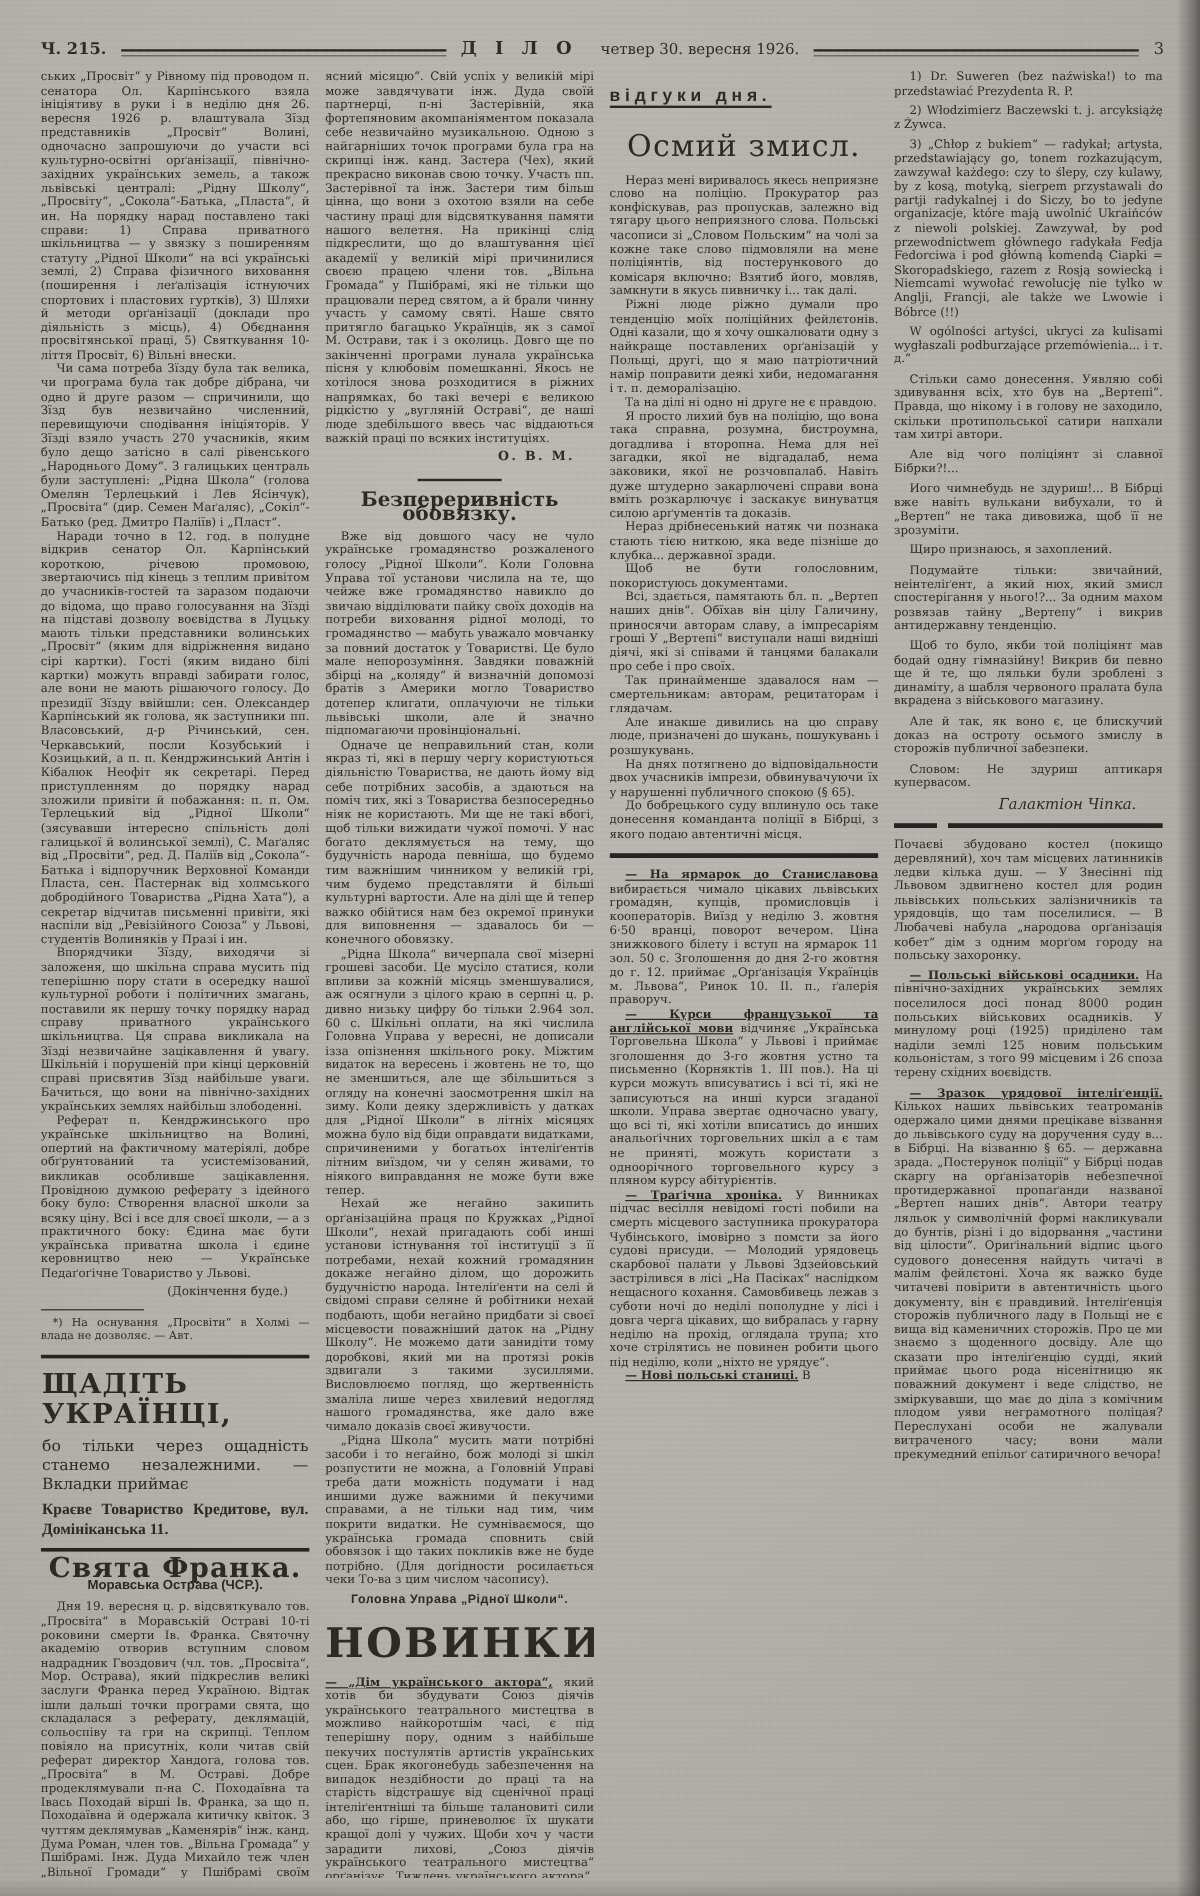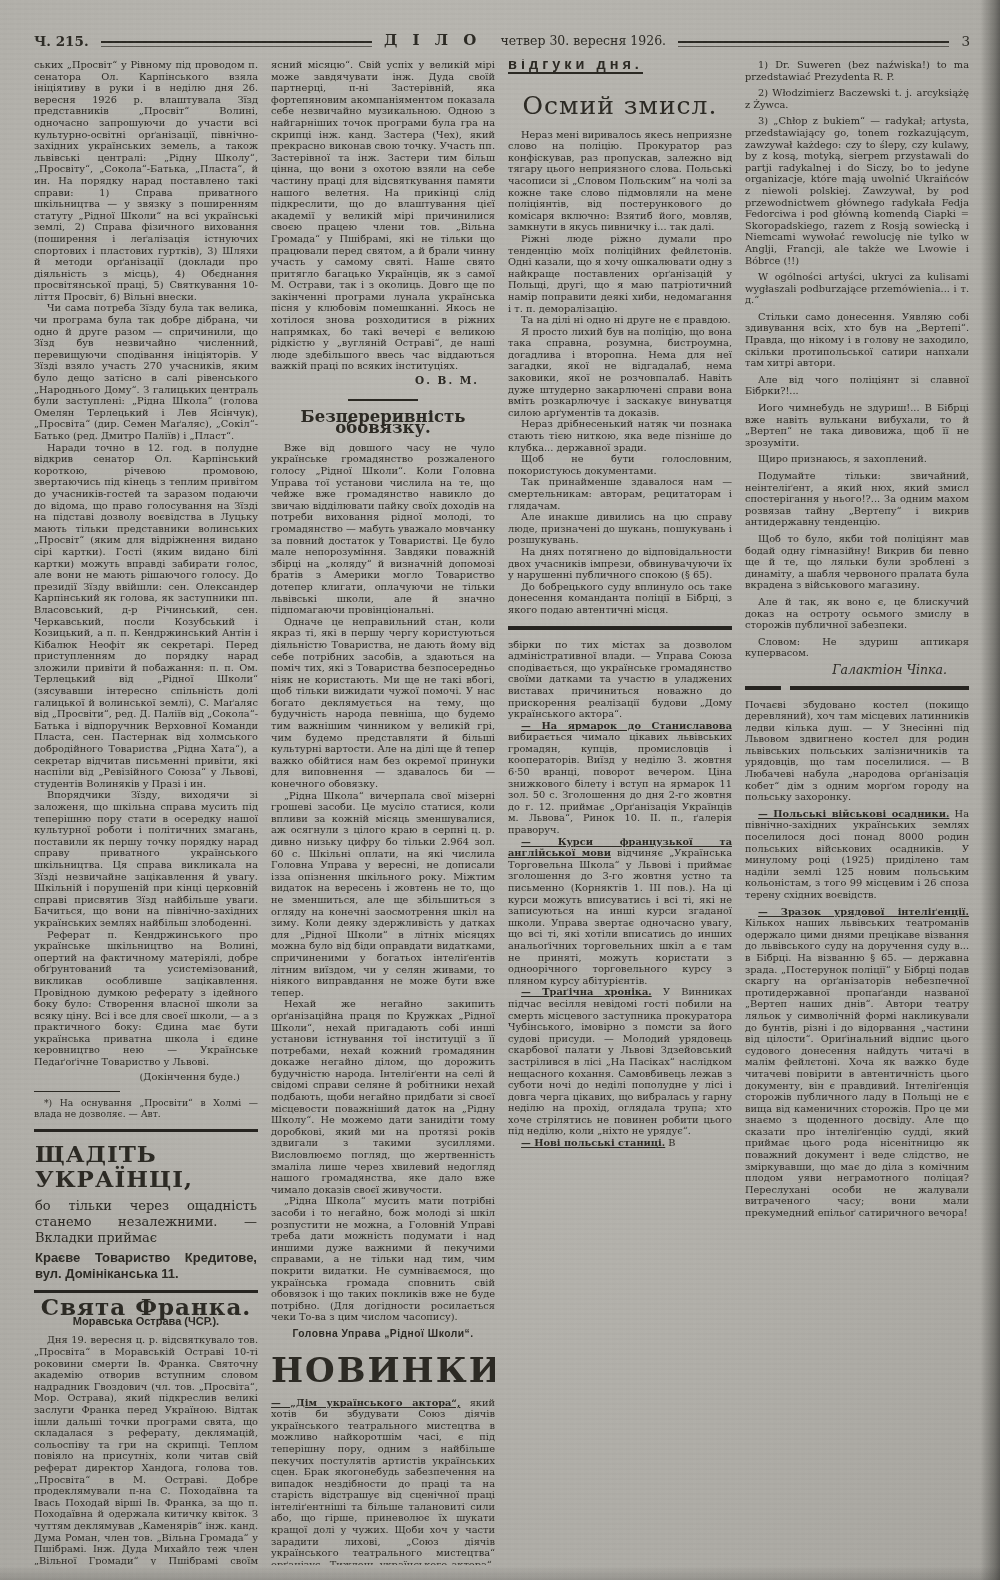--- a/index.html
+++ b/index.html
@@ -37,32 +37,32 @@
   .lead{font-weight:bold;text-decoration:underline;}
 
   .sig-right{text-align:right;font-weight:bold;font-size:10.5px;letter-spacing:2px;padding-right:16px;margin:3px 0 2px;}
   .sig-uprava{font-weight:bold;text-align:center;font-size:10.3px;letter-spacing:0.5px;margin:5px 0 2px;font-family:"Liberation Sans",sans-serif;}
   .sig-chipka{text-align:right;font-style:italic;font-size:12.5px;padding-right:22px;margin:5px 0 4px;}
 
   .rule-center{width:70px;height:2px;background:#2b2923;margin:12px auto 10px;}
   .h-duty{font-size:16.5px;font-weight:bold;text-align:center;margin:0 0 8px;text-indent:0;}
   .h-novynky{font-size:34px;font-weight:bold;text-align:center;letter-spacing:2px;margin:12px 0 9px;line-height:36px;}
   .h-vidhuky{font-size:14.5px;font-weight:bold;letter-spacing:4px;border-bottom:2px solid #2b2923;
-    display:inline-block;padding-bottom:1px;margin:0 0 2px;font-family:"Liberation Sans",sans-serif;}
+    display:inline-block;padding-bottom:1px;margin:16px 0 2px;font-family:"Liberation Sans",sans-serif;}
   .h-osmyi{font-size:25px;text-align:center;margin:16px 0 10px;font-weight:normal;letter-spacing:1px;line-height:27px;}
   .thick{height:4px;background:#262420;margin:10px 0 9px;}
   .thick.seg{background:linear-gradient(90deg,#262420 0 16%, transparent 16% 20%, #262420 20% 100%);}
 
   .fn-rule{width:86px;height:1px;background:#2b2923;margin:9px 0 5px;}
   .footnote{font-size:9.2px;line-height:11px;margin:0;text-indent:10px;}
 
   .ad{border-top:3px solid #262420;border-bottom:3px solid #262420;padding:9px 1px 9px;margin:10px 0 6px;}
   .ad-head{font-size:23px;font-weight:bold;letter-spacing:1px;text-align:justify;text-align-last:justify;line-height:25px;margin:0 0 7px;}
   .ad-line1{font-size:13px;line-height:16px;margin:0 0 4px;text-align:justify;text-indent:0;}
-  .ad-line2{font-size:13px;line-height:15.5px;font-weight:bold;font-family:Liberation Sans, sans-serif;margin:0;text-align:justify;text-indent:0;}
+  .ad-line2{font-size:13px;line-height:15.5px;font-weight:bold;font-family:Liberation Serif, serif;margin:0;text-align:justify;text-indent:0;}
 
   .h-franko{font-size:23px;text-align:center;margin:8px 0 3px;font-weight:bold;letter-spacing:1px;}
   .h-franko-sub{font-size:11px;font-weight:bold;text-align:center;font-family:"Liberation Sans",sans-serif;margin:0 0 7px;}
   .cont-note{text-align:right;font-size:10px;padding-right:18px;margin:3px 0 0;}
 </style>
 </head>
 <body>
 
 <div class="page">
 
@@ -117,26 +117,26 @@
       <div>
         <span class="h-vidhuky">відгуки дня.</span>
       </div>
       <h2 class="h-osmyi">Осмий змисл.</h2>
       <p class="body">Нераз мені виривалось якесь неприязне слово на поліцію. Прокуратор раз конфіскував, раз пропускав, залежно від тягару цього неприязного слова. Польські часописи зі „Словом Польским“ на чолі за кожне таке слово підмовляли на мене поліціянтів, від постерункового до комісаря включно: Взятиб його, мовляв, замкнути в якусь пивничку і... так далі.</p>
       <p class="body">Ріжні люде ріжно думали про тенденцію моїх поліційних фейлєтонів. Одні казали, що я хочу ошкалювати одну з найкраще поставлених орґанізацій у Польщі, другі, що я маю патріотичний намір поправити деякі хиби, недомагання і т. п. деморалізацію.</p>
       <p class="body">Та на ділі ні одно ні друге не є правдою.</p>
       <p class="body">Я просто лихий був на поліцію, що вона така справна, розумна, бистроумна, догадлива і второпна. Нема для неї загадки, якої не відгадалаб, нема заковики, якої не розчовпалаб. Навіть дуже штудерно закарлючені справи вона вміть розкарлючує і заскакує винуватця силою арґументів та доказів.</p>
       <p class="body">Нераз дрібнесенький натяк чи познака стають тією ниткою, яка веде пізніше до клубка... державної зради.</p>
       <p class="body">Щоб не бути голословним, покористуюсь документами.</p>
+      <p class="body">Всі, здається, памятають бл. п. „Вертеп наших днів“. Обїхав він цілу Галичину, приносячи авторам славу, а імпресаріям гроші У „Вертепі“ виступали наші видніші діячі, які зі співами й танцями балакали про себе і про своїх.</p>
       <p class="body">Так принайменше здавалося нам — смертельникам: авторам, рецитаторам і глядачам.</p>
       <p class="body">Але инакше дивились на цю справу люде, призначені до шукань, пошукувань і розшукувань.</p>
       <p class="body">На днях потягнено до відповідальности двох учасників імпрези, обвинувачуючи їх у нарушенні публичного спокою (§ 65).</p>
       <p class="body">До бобрецького суду вплинуло ось таке донесення команданта поліції в Бібрці, з якого подаю автентичні місця.</p>
       <div class="thick"></div>
-      <p class="body noindent">збірки по тих містах за дозволом адміністративної влади. — Управа Союза сподівається, що українське громадянство своїми датками та участю в уладжених виставах причиниться новажно до прискорення реалізації будови „Дому українського актора“.</p>
       <p class="body"><span class="lead">— На ярмарок до Станиславова</span><span> вибирається чимало цікавих львівських громадян, купців, промисловців і кооператорів. Виїзд у неділю 3. жовтня 6·50 вранці, поворот вечером. Ціна знижкового білету і вступ на ярмарок 11 зол. 50 с. Зголошення до дня 2-го жовтня до г. 12. приймає „Орґанізація Українців м. Львова“, Ринок 10. II. п., ґалерія праворуч.</span></p>
       <p class="body"><span class="lead">— Курси французької та англійської мови</span><span> відчиняє „Українська Торговельна Школа“ у Львові і приймає зголошення до 3-го жовтня устно та письменно (Корняктів 1. III пов.). На ці курси можуть вписуватись і всі ті, які не записуються на инші курси згаданої школи. Управа звертає одночасно увагу, що всі ті, які хотіли вписатись до инших анальоґічних торговельних шкіл а є там не приняті, можуть користати з одноорічного торговельного курсу з пляном курсу абітурієнтів.</span></p>
       <p class="body"><span class="lead">— Траґічна хроніка.</span><span> У Винниках підчас весілля невідомі гості побили на смерть місцевого заступника прокуратора Чубінського, імовірно з помсти за його судові присуди. — Молодий урядовець скарбової палати у Львові Здзейовський застрілився в лісі „На Пасіках“ наслідком нещасного кохання. Самовбивець лежав з суботи ночі до неділі пополудне у лісі і довга черга цікавих, що вибралась у гарну неділю на прохід, оглядала трупа; хто хоче стрілятись не повинен робити цього під неділю, коли „ніхто не урядує“.</span></p>
       <p class="body"><span class="lead">— Нові польські станиці.</span><span> В</span></p>
     </div>
 
     <div class="col sp">
       <p class="body">1) Dr. Suweren (bez naźwiska!) to ma przedstawiać Prezydenta R. P.</p>
       <p class="body">2) Włodzimierz Baczewski t. j. arcyksiążę z Żywca.</p>
       <p class="body">3) „Chłop z bukiem“ — radykał; artysta, przedstawiający go, tonem rozkazującym, zawzywał każdego: czy to ślepy, czy kulawy, by z kosą, motyką, sierpem przystawali do partji radykalnej i do Siczy, bo to jedyne organizacje, które mają uwolnić Ukraińców z niewoli polskiej. Zawzywał, by pod przewodnictwem głównego radykała Fedja Fedorciwa i pod główną komendą Ciapki = Skoropadskiego, razem z Rosją sowiecką i Niemcami wywołać rewolucję nie tylko w Anglji, Francji, ale także we Lwowie i Bóbrce (!!)</p>

